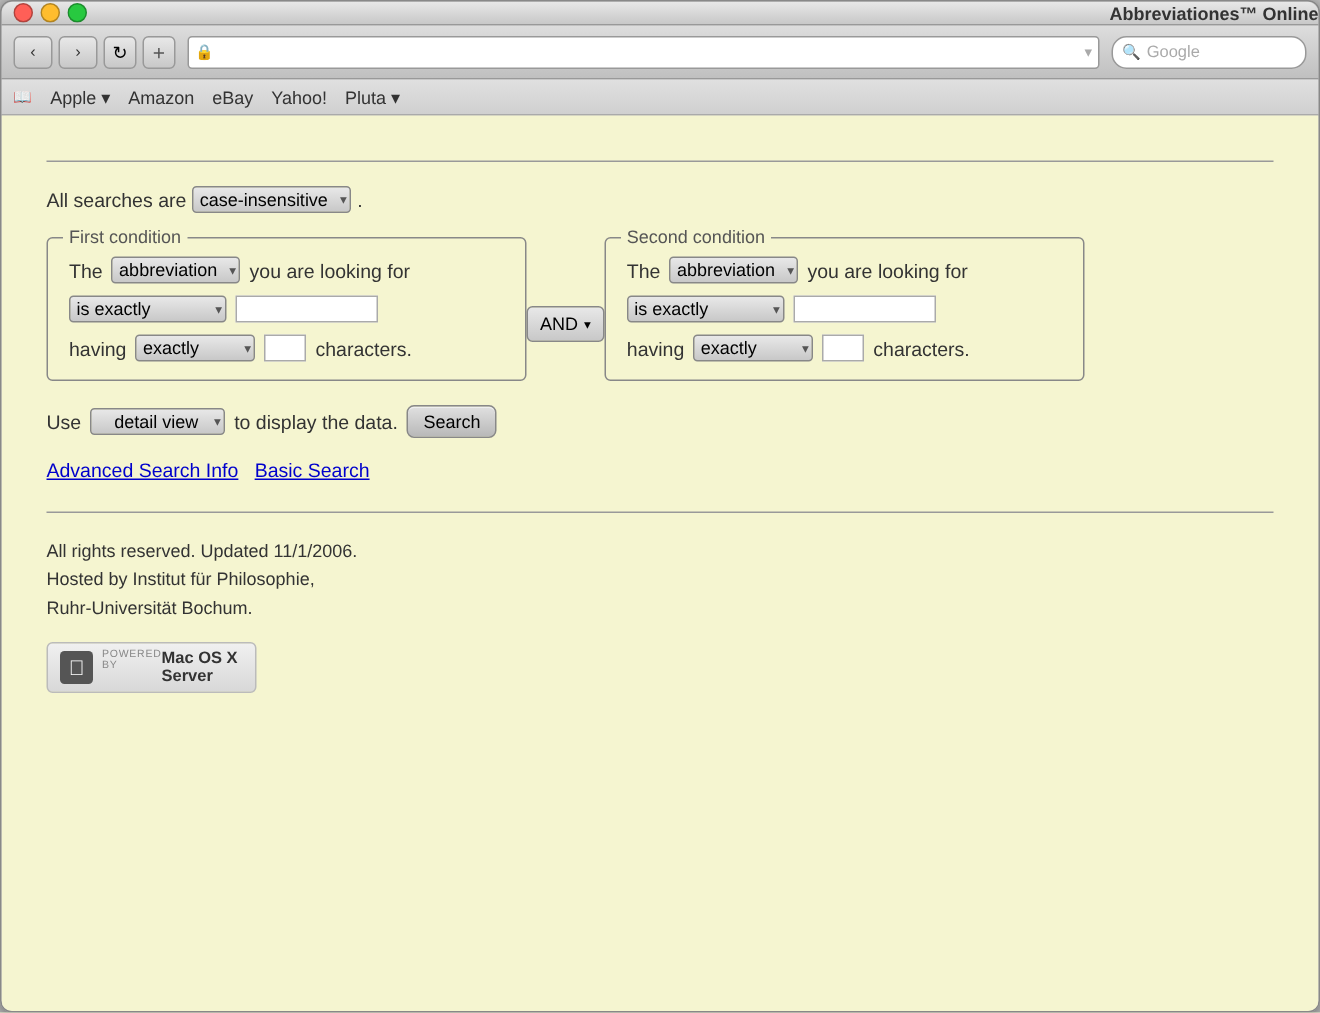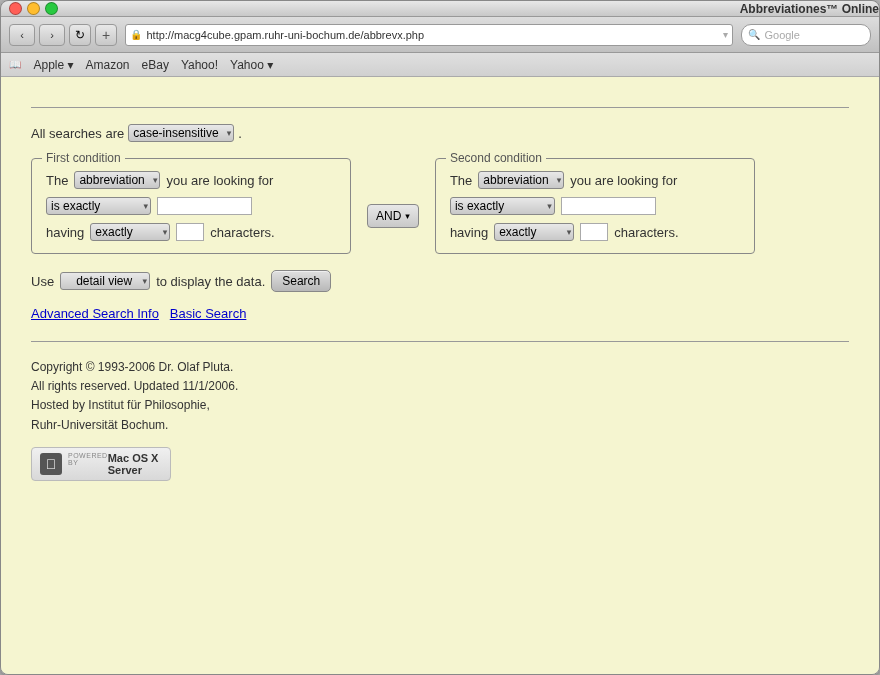--- a/index.html
+++ b/index.html
@@ -226,21 +226,21 @@
       transform: translateY(-50%);
       font-size: 9px;
       color: #555;
       pointer-events: none;
     }
 
     
     .conditions-row {
       display: flex;
       align-items: flex-start;
-      gap: 16px;
+      gap: 0;
       margin-bottom: 16px;
     }
 
     .condition-box {
       border: 1px solid #888;
       border-radius: 4px;
       padding: 12px 14px;
       background: transparent;
       position: relative;
       min-width: 320px;
@@ -390,36 +390,35 @@
     <span class="title-text">Abbreviationes™ Online</span>
   </div>
 
   <div class="toolbar">
     <div class="nav-btn">‹</div>
     <div class="nav-btn">›</div>
     <div class="reload-btn">↻</div>
     <div class="add-btn">+</div>
     <div class="address-bar">
       <span class="address-icon">🔒</span>
-      <span>http://macg4cube.gpam.ruhr-uni-bochum.de/abbrevx.php</span>
       <span style="margin-left:auto;font-size:10px;color:#aaa;">▾</span>
     </div>
     <div class="search-bar">
       <span style="margin-right:4px;font-size:10px;">🔍</span>
       <span style="color:#aaa;">Google</span>
     </div>
   </div>
 
   <div class="bookmarks-bar">
     <span class="bookmarks-icon">📖</span>
     <span class="bookmark-item">Apple ▾</span>
     <span class="bookmark-item">Amazon</span>
     <span class="bookmark-item">eBay</span>
     <span class="bookmark-item">Yahoo!</span>
-    <span class="bookmark-item">Yahoo ▾</span>
+    <span class="bookmark-item">Pluta ▾</span>
   </div>
 
   <div class="page-content">
 
     <hr class="divider">
 
     <div class="case-row">
       <span>All searches are</span>
       <div class="select-wrapper">
         <select class="select-inline">
@@ -533,21 +532,20 @@
 
     <div class="links-row">
       <a class="link-blue">Advanced Search Info</a>
       &nbsp;
       <a class="link-blue">Basic Search</a>
     </div>
 
     <hr class="divider">
 
     <div class="footer-text">
-      <div>Copyright © 1993-2006 Dr. Olaf Pluta.</div>
       <div>All rights reserved. Updated 11/1/2006.</div>
       <div>Hosted by Institut für Philosophie,</div>
       <div>Ruhr-Universität Bochum.</div>
     </div>
 
     <div class="macos-badge">
       <div class="macos-icon">
         <svg width="22" height="22" viewBox="0 0 22 22" xmlns="http://www.w3.org/2000/svg">
           <rect width="22" height="22" rx="3" fill="#555"></rect>
           <text x="11" y="16" text-anchor="middle" fill="white" font-size="14" font-family="Arial"></text>

